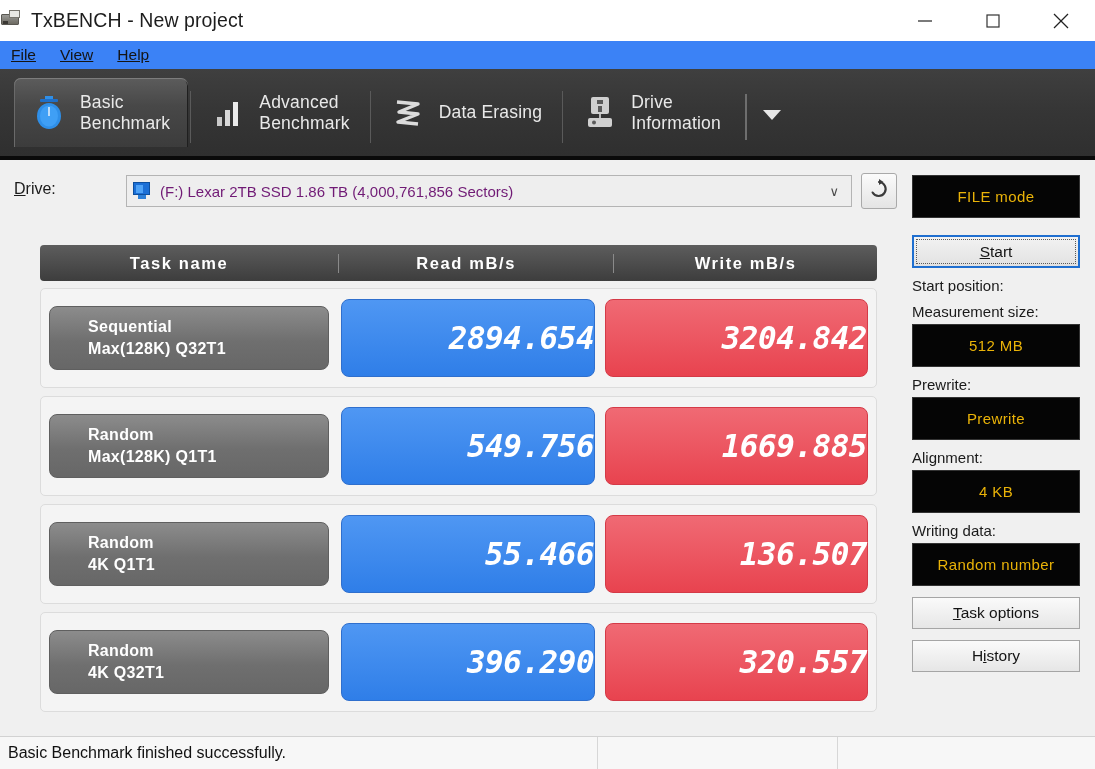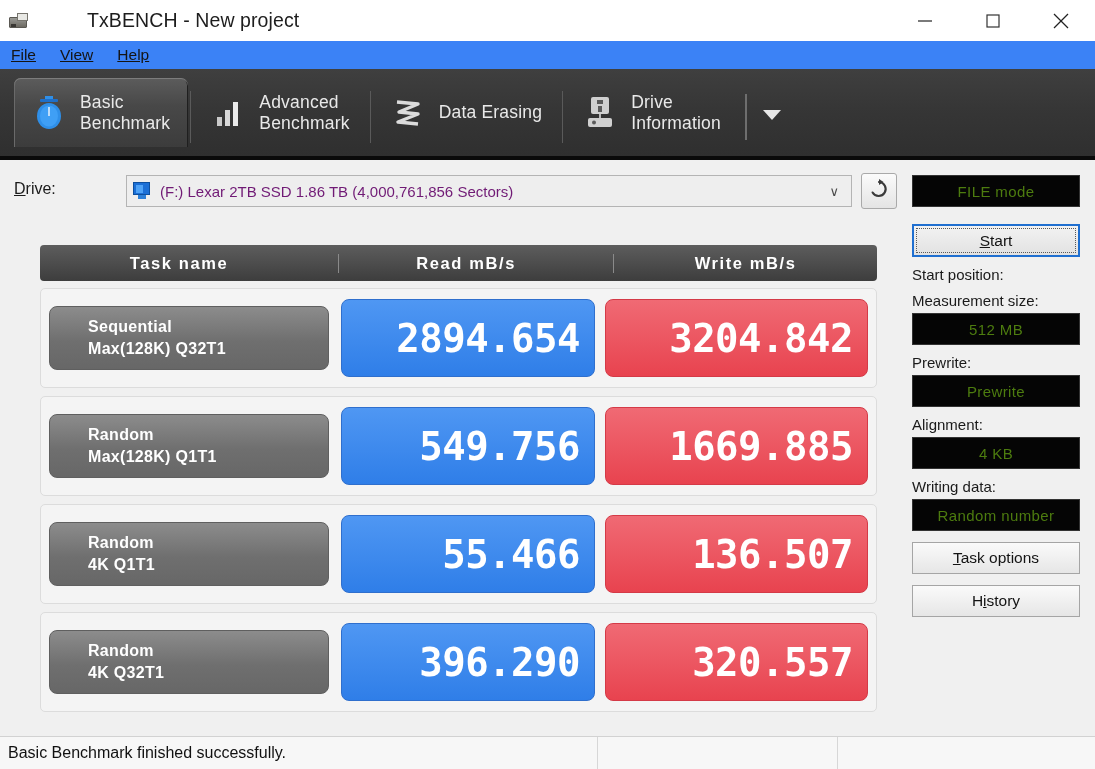--- a/index.html
+++ b/index.html
@@ -9,21 +9,21 @@
     font-family: "Liberation Sans", sans-serif;
     overflow: hidden;
   }
   #app { position: relative; width: 1095px; height: 769px; background: #f0f0f0; }
 
   
   .titlebar {
     position: absolute; left: 0; top: 0; width: 1095px; height: 41px;
     background: #ffffff; display: flex; align-items: center;
   }
-  .titlebar-left { display: flex; align-items: flex-end; padding-left: 8px; flex: 1; gap: 48px; }
+  .titlebar-left { display: flex; align-items: flex-start; flex: 1; }
   .app-icon { width: 22px; height: 20px; position: relative; margin-right: 9px; }
   .app-icon .body {
     position: absolute; left: 1px; top: 5px; width: 18px; height: 11px;
     background: linear-gradient(#9a9a96, #6d6a62); border: 1px solid #5a5852; border-radius: 1px;
   }
   .app-icon .screen {
     position: absolute; left: 9px; top: 1px; width: 11px; height: 8px;
     background: #e8e8e4; border: 1px solid #77756e;
   }
   .app-icon .dot {
@@ -122,39 +122,39 @@
     width: 282px; height: 64px; border-radius: 8px; margin-right: 12px;
     background: linear-gradient(#8c8c8c, #6f6f6f 55%, #676767);
     border: 1px solid #5f5f5f;
     display: flex; flex-direction: column; justify-content: center; padding-left: 38px;
     color: #ffffff;
   }
   .cell-name .n1 { font-size: 16px; font-weight: bold; line-height: 22px; letter-spacing: .3px; }
   .cell-name .n2 { font-size: 16px; font-weight: bold; line-height: 22px; letter-spacing: .3px; }
   .cell-val {
     height: 78px; border-radius: 8px; display: flex; align-items: center; justify-content: flex-end;
-    padding-right: 14px; color: #ffffff;
+    color: #ffffff;
     font-family: "DejaVu Sans Mono", monospace; font-weight: bold;
-    font-size: 39px; letter-spacing: -0.5px;
+    font-size: 31px; letter-spacing: -0.5px; font-style: italic;
   }
   .cell-read {
     width: 256px; margin-right: 10px;
     background: linear-gradient(#4f97f3, #2f7ee8); border: 1px solid #2f6fcd;
   }
   .cell-write {
     width: 265px;
     background: linear-gradient(#f06a74, #e8434f); border: 1px solid #d43a47;
   }
 
   
   .rpanel { position: absolute; left: 912px; top: 164px; width: 183px; height: 572px; }
   .lcd {
-    width: 168px; height: 32px; background: #050505; border: 1px solid #333;
+    width: 168px; height: 43px; background: #050505; border: 1px solid #333;
     display: flex; align-items: center; justify-content: center;
-    color: #4d7c0f; font-size: 15px; letter-spacing: .4px; text-align: right;
+    color: #eab308; font-size: 15px; letter-spacing: .4px; text-align: right;
   }
   .plabel { font-size: 15px; color: #1a1a1a; margin: 9px 0 4px 0; }
   .btn {
     width: 168px; height: 32px; background: linear-gradient(#fafafa, #e6e6e6);
     border: 1px solid #a5a5a5; display: flex; align-items: center; justify-content: center;
     font-size: 15.5px; color: #131313;
   }
   .btn.start {
     height: 33px; border: 2px solid #1f6fd0; background: linear-gradient(#f2f2f2, #e2e2e2);
     position: relative;

